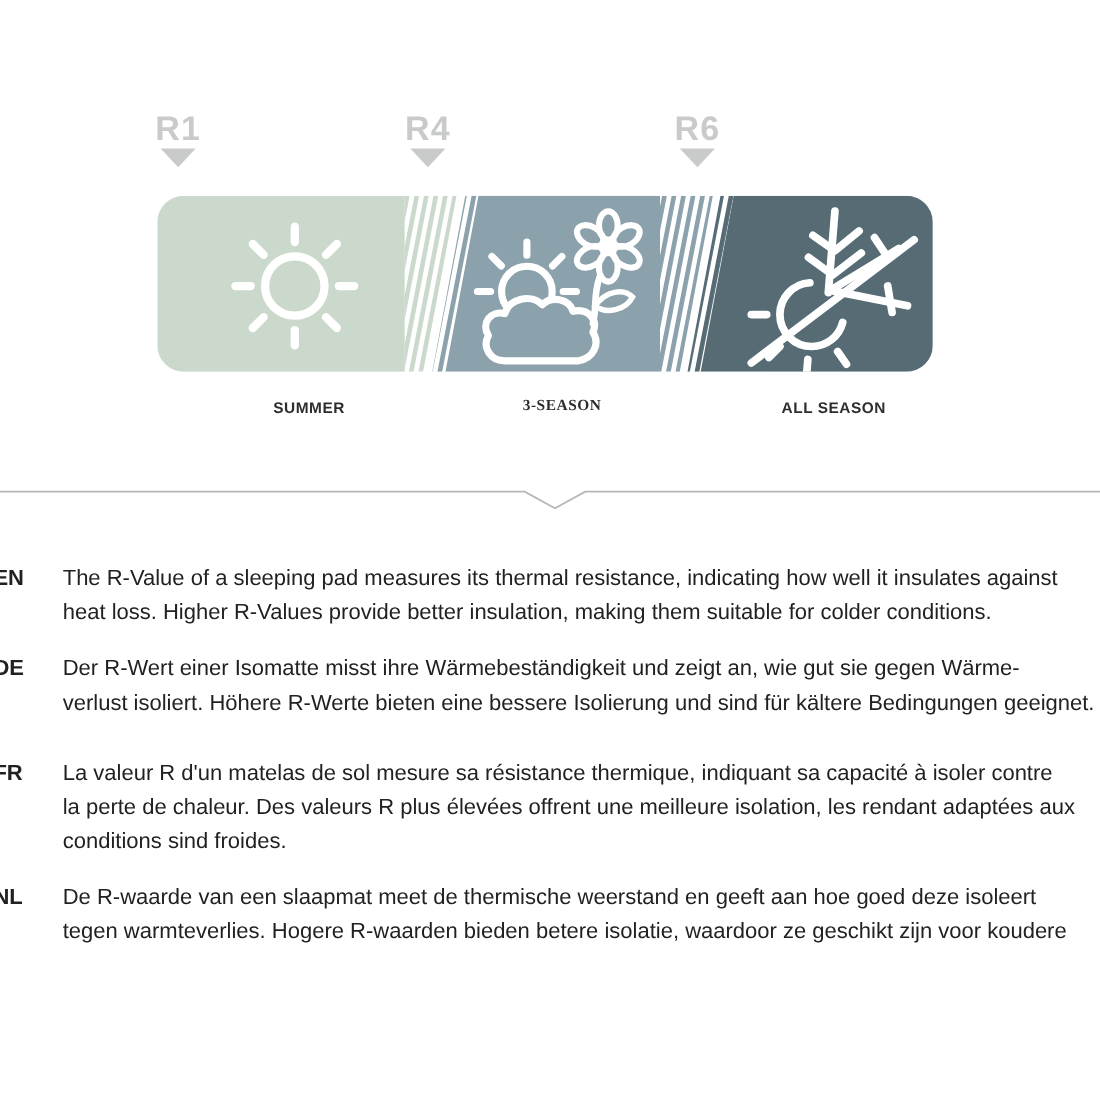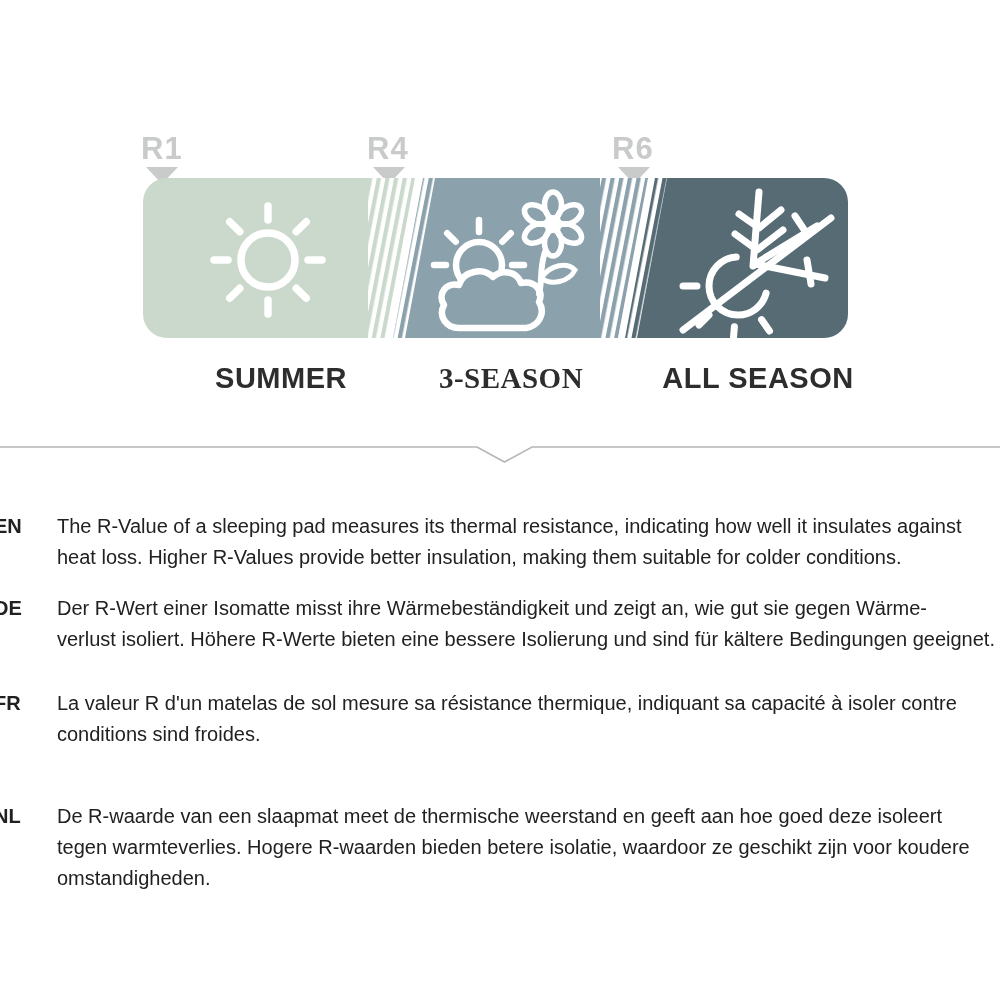--- a/index.html
+++ b/index.html
@@ -4,41 +4,41 @@
 <style>
   html,body{margin:0;padding:0;}
   body{
     width:1000px;height:1000px;overflow:hidden;position:relative;
     background:#ffffff;
     font-family:"Liberation Sans", sans-serif;
   }
   .canvas{position:absolute;left:0;top:0;width:1000px;height:1000px;}
 
   
-  .marker{position:absolute;top:132px;}
+  .marker{position:absolute;top:100px;text-align:center;}
   .marker .rlabel{
     font-size:31px;font-weight:bold;letter-spacing:1px;
     color:var(--marker);line-height:34px;display:block;
   }
   .marker .tri{
     width:0;height:0;margin:1px auto 0 auto;
     border-left:16px solid transparent;border-right:16px solid transparent;
     border-top:17px solid var(--marker);
   }
   .marker-r1{left:141px;width:42px;}
   .marker-r4{left:367px;width:44px;}
   .marker-r6{left:612px;width:44px;}
 
   
   .bar{position:absolute;left:143px;top:178px;width:705px;height:160px;}
 
   
   .section-label{
     position:absolute;top:362px;transform:translateX(-50%);
-    font-size:29px;font-weight:bold;letter-spacing:0.5px;color:var(--heading);
+    font-size:14px;font-weight:bold;letter-spacing:0.5px;color:var(--heading);
     white-space:nowrap;
   }
   .sl-summer{left:281px;}
   .sl-3season{left:511px;font-family:Liberation Serif, serif;}
   .sl-allseason{left:758px;}
 
   
   .divider{position:absolute;left:0;top:440px;width:1000px;height:26px;}
 
   
@@ -189,26 +189,26 @@
     <div class="plines">
       <div class="line">Der R-Wert einer Isomatte misst ihre Wärmebeständigkeit und zeigt an, wie gut sie gegen Wärme-</div>
       <div class="line">verlust isoliert. Höhere R-Werte bieten eine bessere Isolierung und sind für kältere Bedingungen geeignet.</div>
     </div>
   </div>
 
   <div class="para para-fr">
     <div class="lang">FR</div>
     <div class="plines">
       <div class="line">La valeur R d'un matelas de sol mesure sa résistance thermique, indiquant sa capacité à isoler contre</div>
+      <div class="line">la perte de chaleur. Des valeurs R plus élevées offrent une meilleure isolation, les rendant adaptées aux</div>
       <div class="line">conditions sind froides.</div>
     </div>
   </div>
 
   <div class="para para-nl">
     <div class="lang">NL</div>
     <div class="plines">
       <div class="line">De R-waarde van een slaapmat meet de thermische weerstand en geeft aan hoe goed deze isoleert</div>
       <div class="line">tegen warmteverlies. Hogere R-waarden bieden betere isolatie, waardoor ze geschikt zijn voor koudere</div>
-      <div class="line">omstandigheden.</div>
     </div>
   </div>
 
 </div>
 
 </body></html>

